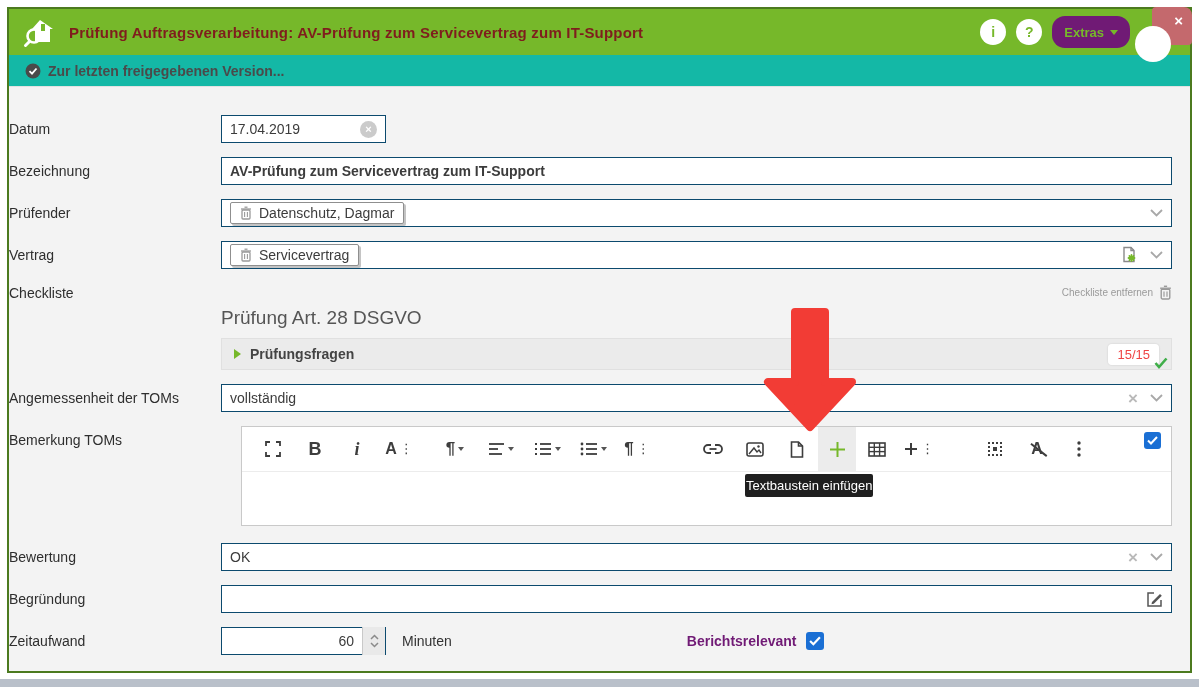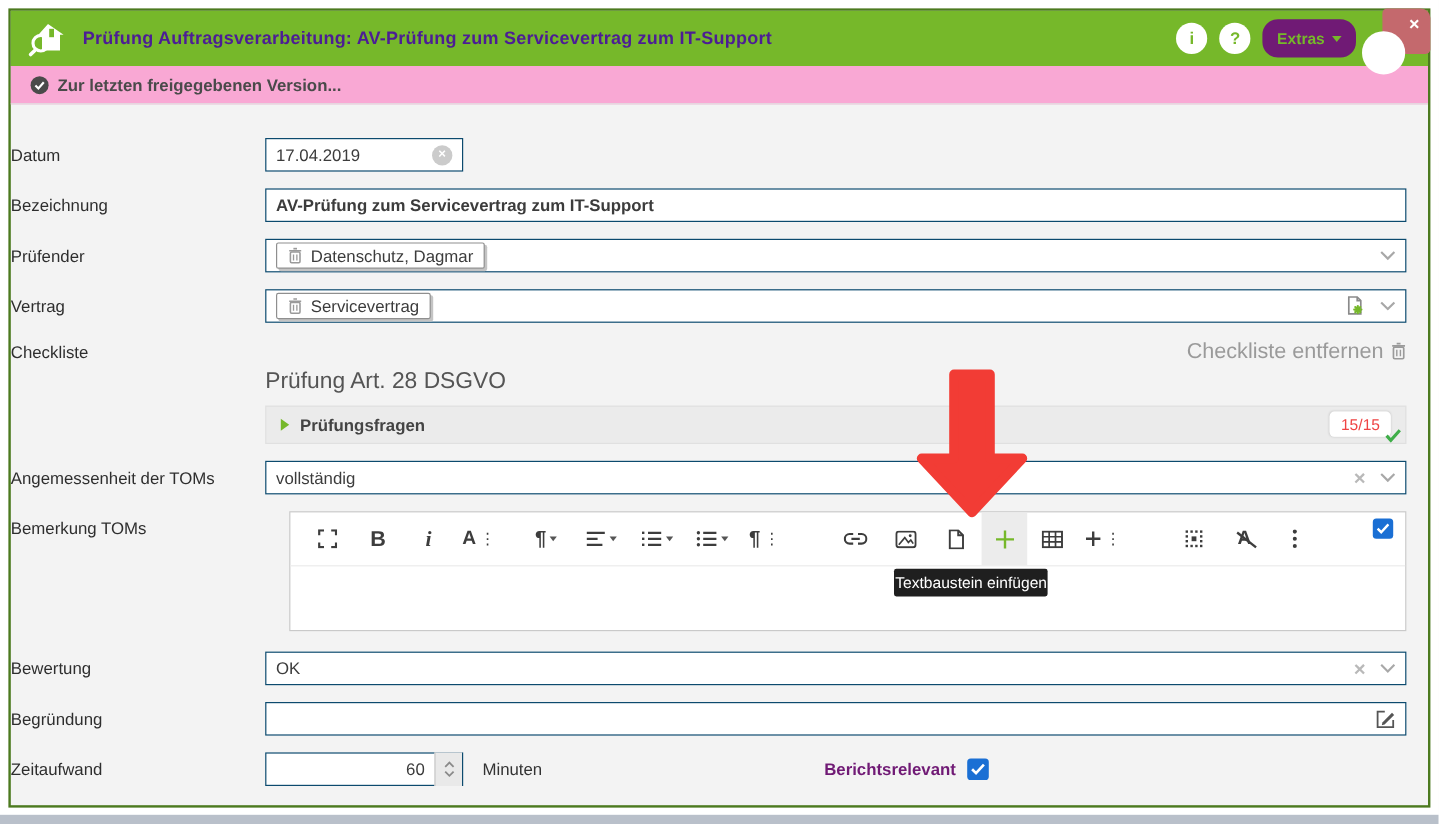--- a/index.html
+++ b/index.html
@@ -12,54 +12,54 @@
   }
   *{box-sizing:border-box;margin:0;padding:0;}
   body{font-family:"Liberation Sans","DejaVu Sans",sans-serif;background:#fff;}
   .page{position:relative;width:1199px;height:687px;background:#fff;overflow:hidden;}
   .bottom-strip{position:absolute;left:0;right:0;bottom:0;height:8px;background:#b9c0ca;}
   .dialog{position:absolute;left:7px;top:7px;width:1185px;height:666px;border:2px solid var(--border-green);background:#f3f3f3;}
 
   
   .titlebar{height:46px;background:var(--brand-green);display:flex;align-items:center;padding:0 14px;position:relative;}
   .logo{width:34px;height:32px;margin-right:12px;flex:none;}
-  .title{color:#4c1d95;font-size:15px;font-weight:bold;letter-spacing:.2px;}
+  .title{color:#7f1d1d;font-size:15px;font-weight:bold;letter-spacing:.2px;}
   .tb-actions{margin-left:auto;display:flex;align-items:center;gap:10px;margin-right:46px;}
   .circle-btn{width:26px;height:26px;border-radius:50%;background:#fff;border:none;color:var(--brand-green);
     font-size:14px;font-weight:bold;display:flex;align-items:center;justify-content:center;cursor:pointer;}
   .extras-btn{height:26px;border-radius:13px;background:#701a75;border:none;color:var(--brand-green);
     font-size:13px;font-weight:bold;padding:16px 12px;display:flex;align-items:center;gap:6px;cursor:pointer;}
   .caret-down{width:0;height:0;border-left:4px solid transparent;border-right:4px solid transparent;border-top:5px solid var(--brand-green);}
   .close-tab{position:absolute;top:-2px;right:-2px;width:40px;height:38px;background:var(--close-red);
     border:none;border-radius:4px 8px 4px 4px;cursor:pointer;z-index:6;}
   .close-tab::before{content:"";position:absolute;left:-17px;bottom:-17px;width:36px;height:36px;border-radius:50%;background:#fff;}
   .close-x{position:absolute;top:6px;right:9px;color:#fff;font-size:15px;font-weight:bold;line-height:1;}
 
   
-  .version-bar{height:32px;background:#f9a8d4;border-bottom:1px solid #e2e2e2;display:flex;align-items:center;padding:0 16px;gap:7px;}
+  .version-bar{height:32px;background:#14b8a6;border-bottom:1px solid #e2e2e2;display:flex;align-items:center;padding:0 16px;gap:7px;}
   .version-link{font-size:14px;font-weight:bold;color:#4a4a4a;cursor:pointer;}
 
   
   .body{padding-top:28px;}
   .row{display:flex;align-items:flex-start;margin-bottom:14px;}
   .lbl{flex:none;width:197px;text-align:left;font-size:14px;font-weight:normal;color:#2e2e2e;padding-top:6px;}
   .farea{flex:1;margin-left:15px;margin-right:18px;min-width:0;}
   .fbox{height:28px;background:#fff;border:1px solid #0c4a6e;display:flex;align-items:center;padding:0 8px;font-size:14px;color:#3c3c3c;}
   .fbox input{border:none;outline:none;flex:1;font:inherit;color:#3c3c3c;background:transparent;min-width:0;}
   .w165{width:165px;}
   .bold-input input{font-weight:bold;}
   .clear-circle{width:17px;height:17px;border-radius:50%;background:#cbcbcb;color:#fff;font-size:11px;font-weight:bold;
     display:flex;align-items:center;justify-content:center;border:none;cursor:pointer;flex:none;}
   .chip{height:22px;display:flex;align-items:center;gap:7px;background:#fff;border:1px solid #8f8f8f;border-radius:2px;
     padding:0 9px;font-size:14px;color:#3c3c3c;box-shadow:2px 2px 0 #c4c4c4;cursor:pointer;}
   .right-icons{margin-left:auto;display:flex;align-items:center;gap:12px;}
   .x-clear{color:#b9b9b9;font-size:17px;font-weight:bold;line-height:1;border:none;background:none;cursor:pointer;}
 
   
-  .remove-line{display:flex;justify-content:flex-end;align-items:center;gap:6px;height:18px;color:#9a9a9a;font-size:18px;cursor:pointer;}
+  .remove-line{display:flex;justify-content:flex-end;align-items:center;gap:6px;height:18px;color:#9a9a9a;font-size:10px;cursor:pointer;}
   .ck-heading{font-size:19px;color:#555;margin-top:6px;font-weight:normal;}
   .accordion{margin-top:9px;height:32px;background:#ebebeb;border:1px solid #e0e0e0;display:flex;align-items:center;padding:0 12px;cursor:pointer;}
   .tri-right{width:0;height:0;border-top:5px solid transparent;border-bottom:5px solid transparent;border-left:7px solid var(--brand-green);margin-right:9px;}
   .acc-label{font-size:14px;color:#444;font-weight:bold;}
   .badge-wrap{margin-left:auto;position:relative;}
   .badge{background:#fff;border-radius:4px;padding:3px 9px;font-size:13px;color:#ef4444;box-shadow:0 0 2px rgba(0,0,0,.15);}
 
   
   .editor{background:#fff;border:1px solid #c9c9c9;height:100px;}
   .toolbar{height:45px;display:flex;align-items:center;padding:0 10px;border-bottom:1px solid #ececec;}

